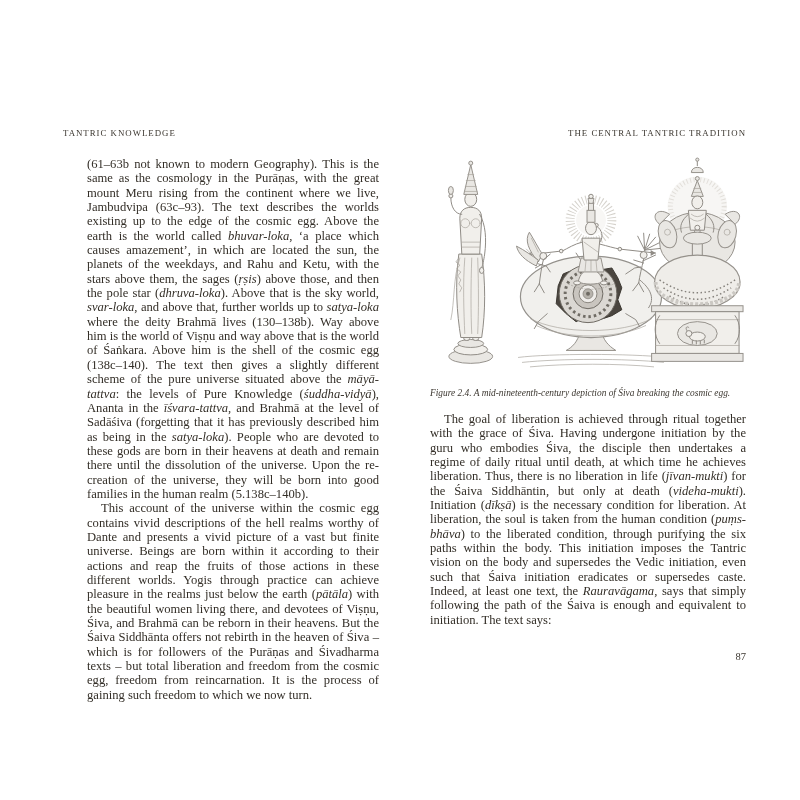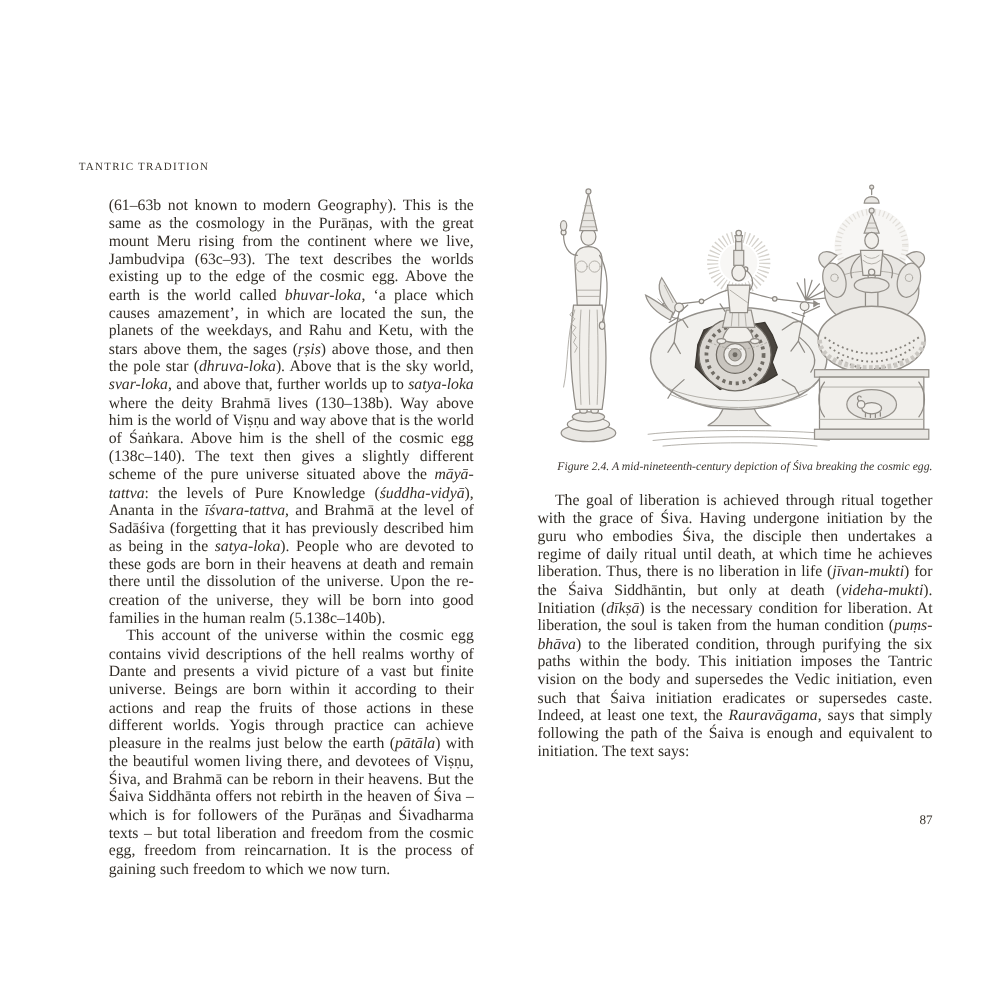--- a/index.html
+++ b/index.html
@@ -18,21 +18,21 @@
   }
   .page-right .running-header{text-align:right;}
   .body-text{font-size:12.6px;line-height:14.35px;text-align:justify;}
   .page-left .body-text{margin-top:19px;margin-left:24px;}
   .page-right .body-text{margin-top:13px;}
   .body-text p{margin:0;}
   .body-text p.indent{text-indent:14px;}
   .body-text i{font-style:italic;}
   .figure-illustration{margin:16px 0 0 1px;width:318px;height:218px;}
   .figure-caption{
-    margin-top:2px;text-align:right;font-style:italic;
+    margin-top:12px;text-align:left;font-style:italic;
     font-size:9.4px;color:#3a352e;line-height:11px;
   }
   .section-heading{
     margin-top:15px;text-align:center;font-variant:small-caps;
     font-size:15px;letter-spacing:1.6px;color:#2f2a24;line-height:17px;
     font-weight:normal;
   }
   .page-number{
     position:absolute;top:651px;font-size:10.5px;color:#3a352e;width:316px;
   }
@@ -42,28 +42,29 @@
   svg .thin{fill:none;stroke:#aaa69f;stroke-width:.7;stroke-linecap:round;}
   svg .fl{fill:#f1efeb;stroke:#8f8b85;stroke-width:1;}
   svg .fl2{fill:#e9e7e3;stroke:#95918b;stroke-width:1;}
 </style>
 </head>
 <body>
 
 <div class="spread">
 
   <div class="page page-left">
-    <div class="running-header">TANTRIC TRADITION</div>
+    <div class="running-header">TANTRIC KNOWLEDGE</div>
     <div class="body-text">
         <p><span>(61–63b not known to modern Geography). This is the same as the cosmology in the Purāṇas, with the great mount Meru rising from the continent where we live, Jambudvipa (63c–93). The text describes the worlds existing up to the edge of the cosmic egg. Above the earth is the world called </span><i>bhuvar-loka</i><span>, ‘a place which causes amazement’, in which are located the sun, the planets of the weekdays, and Rahu and Ketu, with the stars above them, the sages (</span><i>ṛṣis</i><span>) above those, and then the pole star (</span><i>dhruva-loka</i><span>). Above that is the sky world, </span><i>svar-loka</i><span>, and above that, further worlds up to </span><i>satya-loka</i><span> where the deity Brahmā lives (130–138b). Way above him is the world of Viṣṇu and way above that is the world of Śaṅkara. Above him is the shell of the cosmic egg (138c–140). The text then gives a slightly different scheme of the pure universe situated above the </span><i>māyā-tattva</i><span>: the levels of Pure Knowledge (</span><i>śuddha-vidyā</i><span>), Ananta in the </span><i>īśvara-tattva</i><span>, and Brahmā at the level of Sadāśiva (forgetting that it has previously described him as being in the </span><i>satya-loka</i><span>). People who are devoted to these gods are born in their heavens at death and remain there until the dissolution of the universe. Upon the re-creation of the universe, they will be born into good families in the human realm (5.138c–140b).</span></p>
         <p class="indent"><span>This account of the universe within the cosmic egg contains vivid descriptions of the hell realms worthy of Dante and presents a vivid picture of a vast but finite universe. Beings are born within it according to their actions and reap the fruits of those actions in these different worlds. Yogis through practice can achieve pleasure in the realms just below the earth (</span><i>pātāla</i><span>) with the beautiful women living there, and devotees of Viṣṇu, Śiva, and Brahmā can be reborn in their heavens. But the Śaiva Siddhānta offers not rebirth in the heaven of Śiva – which is for followers of the Purāṇas and Śivadharma texts – but total liberation and freedom from the cosmic egg, freedom from reincarnation. It is the process of gaining such freedom to which we now turn.</span></p>
       </div>
   </div>
 
   <div class="page page-right">
+    <div class="running-header">THE CENTRAL TANTRIC TRADITION</div>
 
     
     <svg class="figure-illustration" viewBox="0 0 320 218" xmlns="http://www.w3.org/2000/svg">
 
       <g>
         <ellipse class="fl2" cx="40" cy="203" rx="22" ry="7"></ellipse>
         <ellipse class="fl" cx="40" cy="196" rx="17" ry="5.5"></ellipse>
         <ellipse class="fl2" cx="40" cy="190" rx="13" ry="4"></ellipse>
         <ellipse class="fl" cx="36" cy="185" rx="3" ry="2"></ellipse>
         <ellipse class="fl" cx="45" cy="185" rx="3" ry="2"></ellipse>

